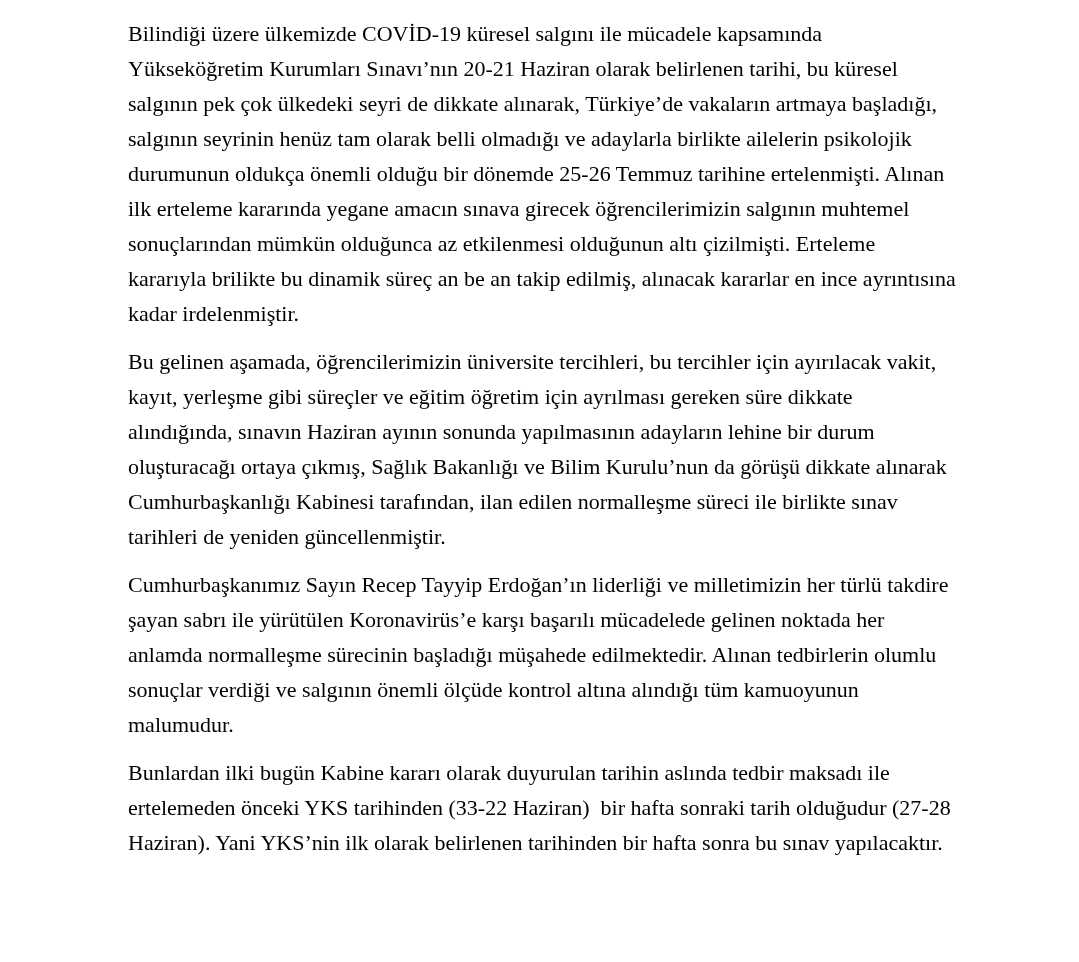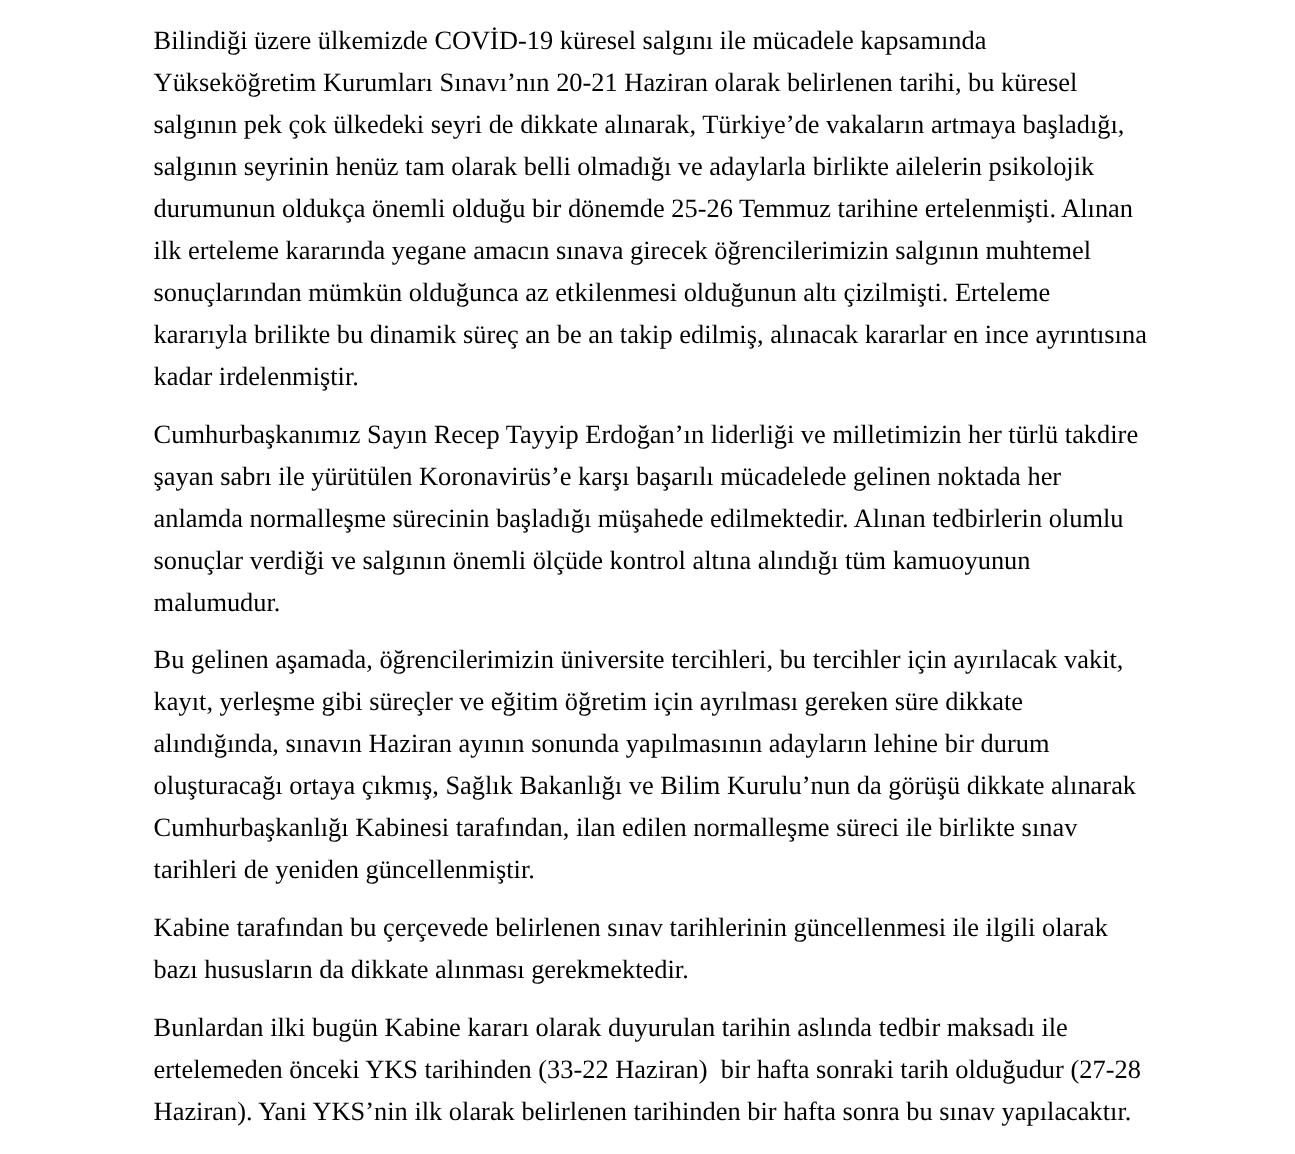--- a/index.html
+++ b/index.html
@@ -36,29 +36,27 @@
 <div class="page">
   <p class="para">Bilindiği üzere ülkemizde COVİD-19 küresel salgını ile mücadele kapsamında
 Yükseköğretim Kurumları Sınavı’nın 20-21 Haziran olarak belirlenen tarihi, bu küresel
 salgının pek çok ülkedeki seyri de dikkate alınarak, Türkiye’de vakaların artmaya başladığı,
 salgının seyrinin henüz tam olarak belli olmadığı ve adaylarla birlikte ailelerin psikolojik
 durumunun oldukça önemli olduğu bir dönemde 25-26 Temmuz tarihine ertelenmişti. Alınan
 ilk erteleme kararında yegane amacın sınava girecek öğrencilerimizin salgının muhtemel
 sonuçlarından mümkün olduğunca az etkilenmesi olduğunun altı çizilmişti. Erteleme
 kararıyla brilikte bu dinamik süreç an be an takip edilmiş, alınacak kararlar en ince ayrıntısına
 kadar irdelenmiştir.</p>
-  <p class="para">Cumhurbaşkanımız Sayın Recep Tayyip Erdoğan’ın liderliği ve milletimizin her türlü takdire
-şayan sabrı ile yürütülen Koronavirüs’e karşı başarılı mücadelede gelinen noktada her
-anlamda normalleşme sürecinin başladığı müşahede edilmektedir. Alınan tedbirlerin olumlu
-sonuçlar verdiği ve salgının önemli ölçüde kontrol altına alındığı tüm kamuoyunun
-malumudur.</p>
   <p class="para">Bu gelinen aşamada, öğrencilerimizin üniversite tercihleri, bu tercihler için ayırılacak vakit,
 kayıt, yerleşme gibi süreçler ve eğitim öğretim için ayrılması gereken süre dikkate
 alındığında, sınavın Haziran ayının sonunda yapılmasının adayların lehine bir durum
 oluşturacağı ortaya çıkmış, Sağlık Bakanlığı ve Bilim Kurulu’nun da görüşü dikkate alınarak
 Cumhurbaşkanlığı Kabinesi tarafından, ilan edilen normalleşme süreci ile birlikte sınav
 tarihleri de yeniden güncellenmiştir.</p>
-  <p class="para">Kabine tarafından bu çerçevede belirlenen sınav tarihlerinin güncellenmesi ile ilgili olarak
-bazı hususların da dikkate alınması gerekmektedir.</p>
+  <p class="para">Cumhurbaşkanımız Sayın Recep Tayyip Erdoğan’ın liderliği ve milletimizin her türlü takdire
+şayan sabrı ile yürütülen Koronavirüs’e karşı başarılı mücadelede gelinen noktada her
+anlamda normalleşme sürecinin başladığı müşahede edilmektedir. Alınan tedbirlerin olumlu
+sonuçlar verdiği ve salgının önemli ölçüde kontrol altına alındığı tüm kamuoyunun
+malumudur.</p>
   <p class="para">Bunlardan ilki bugün Kabine kararı olarak duyurulan tarihin aslında tedbir maksadı ile
 ertelemeden önceki YKS tarihinden (33-22 Haziran)  bir hafta sonraki tarih olduğudur (27-28
 Haziran). Yani YKS’nin ilk olarak belirlenen tarihinden bir hafta sonra bu sınav yapılacaktır.</p>
 </div>
 
 </body></html>

